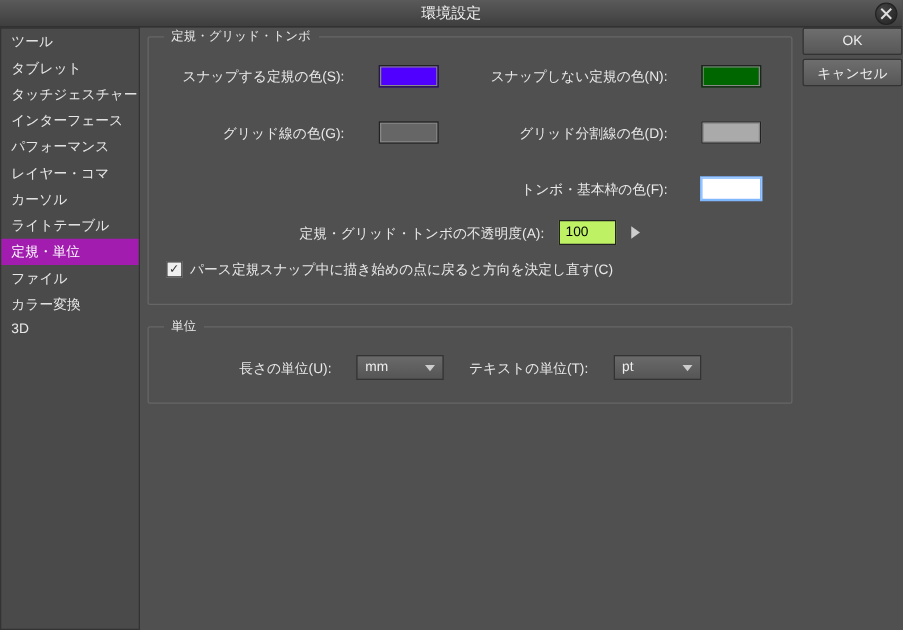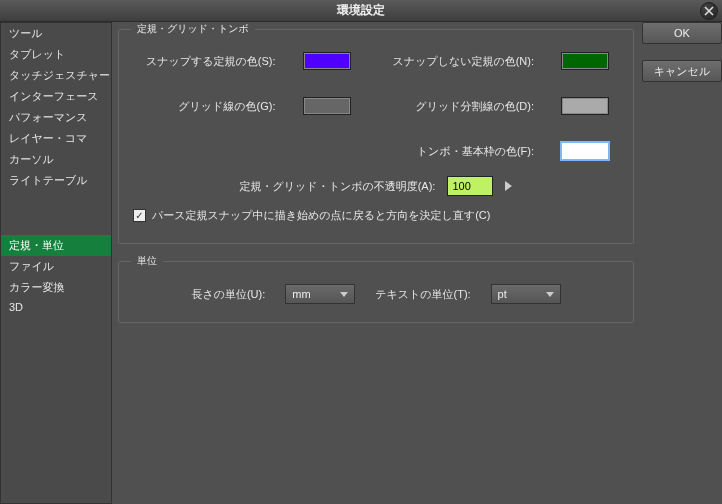--- a/index.html
+++ b/index.html
@@ -1,26 +1,26 @@
 <!DOCTYPE html>
 <html><head>
 <meta charset="utf-8">
 <style>
   * { box-sizing: border-box; margin: 0; padding: 0; font-family: "Meiryo", "MS PGothic", sans-serif; }
   body { background: #505050; width: 722px; height: 504px; overflow: hidden; font-size: 11px; color: #e8e8e8; }
-  .titlebar { height: 22px; background: linear-gradient(#5a5a5a,#3e3e3e); display: flex; align-items: center; justify-content: center; position: relative; border-bottom: 1px solid #2a2a2a; font-weight: bold; }
+  .titlebar { height: 22px; background: linear-gradient(#5a5a5a,#3e3e3e); display: flex; align-items: center; justify-content: center; position: relative; border-bottom: 1px solid #2a2a2a; }
   .titlebar .title { color: #f0f0f0; font-size: 12px; text-align:center; }
   .close-btn { position: absolute; right: 4px; top: 2px; width: 18px; height: 18px; background: radial-gradient(circle at 30% 30%, #444, #222); border-radius: 9px; display: flex; align-items: center; justify-content: center; color: #ddd; font-size: 12px; cursor: pointer; border:1px solid #222;}
   .content { display: flex; height: 482px; padding: 0; gap: 6px; }
   .sidebar { width: 112px; background: #4a4a4a; border: 1px solid #333; height: 100%; overflow: hidden; }
   .sidebar-item { padding: 3px 8px; color: #e8e8e8; font-size: 11px; cursor: pointer; white-space: nowrap; }
-  .sidebar-item.selected { background: #15803d; color: #fff; margin-top: 44px; }
+  .sidebar-item.selected { background: #a21caf; color: #fff; }
   .main { flex: 1; display: flex; gap: 8px; }
   .settings-col { flex: 1; display: flex; flex-direction: column; gap: 10px; }
-  .button-col { width: 80px; display: flex; flex-direction: column; gap: 16px; }
+  .button-col { width: 80px; display: flex; flex-direction: column; gap: 3px; }
   fieldset { border: 1px solid #666; border-radius: 2px; padding: 16px 12px 18px 12px; color: #e8e8e8; }
   legend { padding: 0 6px; font-size: 10px; color: #e8e8e8; }
   .grid-settings { display: grid; grid-template-columns: 1fr 60px 1fr 60px; column-gap: 24px; row-gap: 14px; align-items: center; gap: 27px; }
   .label { text-align: right; font-size: 11px; color: #e8e8e8; white-space: nowrap; }
   .swatch { width: 48px; height: 18px; border: 1px solid #222; box-shadow: inset 0 0 0 1px #888; cursor: pointer; }
   .swatch.focused { border:1px solid #7fb7ff; box-shadow: 0 0 0 1px #7fb7ff; }
   .opacity-row { display: flex; align-items: center; gap: 12px; margin-top: 16px; justify-content: center; }
   .num-input { width: 46px; height: 20px; background: #bef264; color: #000; border: 1px solid #222; padding: 0 4px; font-size: 11px; }
   .tri-btn { width: 0; height: 0; border-top: 5px solid transparent; border-bottom: 5px solid transparent; border-left: 7px solid #ccc; cursor: pointer; }
   .checkbox-row { display: flex; align-items: center; gap: 6px; margin: 12px 0 2px 2px; }

